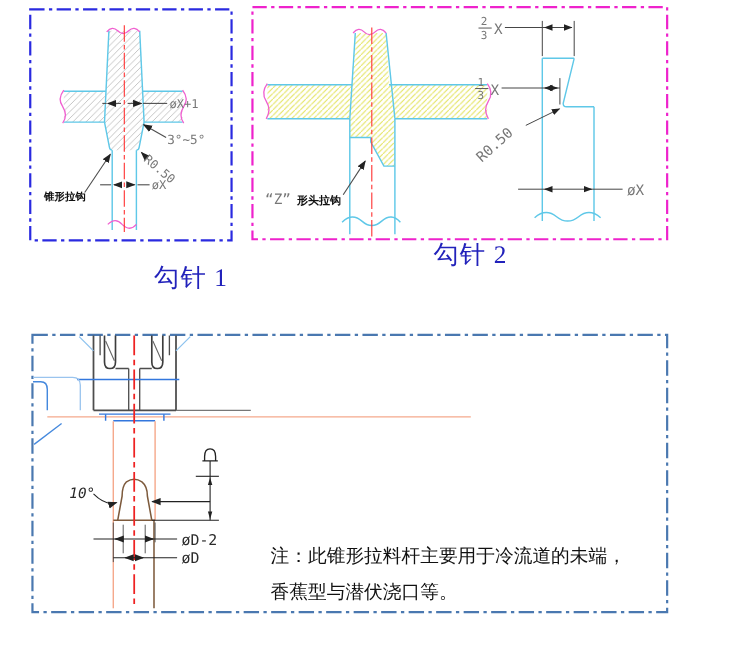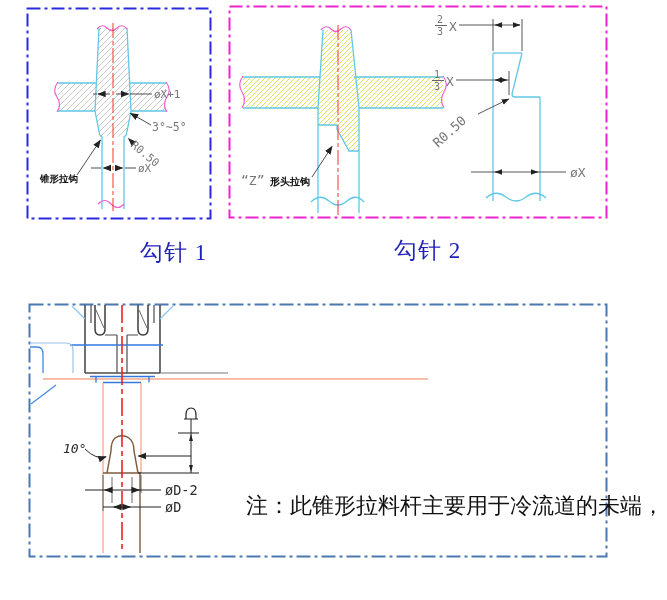--- a/index.html
+++ b/index.html
@@ -6,24 +6,24 @@
   body{width:667px;height:600px;background:#ffffff;overflow:hidden;
        font-family:"Liberation Sans", sans-serif;}
   .page{position:relative;width:667px;height:600px;background:#ffffff;}
   svg.fig{position:absolute;overflow:visible;}
   #fig1{left:26px;top:7px;}
   #fig2{left:228px;top:5px;}
   #fig3{left:28px;top:303px;}
   .caption{position:absolute;color:#2222bb;font-size:23px;
            font-family:"Liberation Serif", serif;letter-spacing:1px;white-space:nowrap;}
   #cap1{left:140px;top:237px;}
-  #cap2{left:394px;top:235px;}
+  #cap2{left:394px;top:216px;}
   #cap3{left:220px;top:597px;}
   .note{position:absolute;left:246px;top:489px;width:360px;color:#111111;
-        font-size:22px;line-height:33px;font-family:Liberation Serif, serif;}
+        font-size:17px;line-height:33px;font-family:Liberation Serif, serif;}
   .note div{white-space:nowrap;}
   
   text.dim{font-family:"DejaVu Sans Mono", monospace;fill:#777777;}
   text.dim3{font-family:"DejaVu Sans Mono", monospace;fill:#2a2a2a;}
   text.cjk{font-family:"Liberation Sans", sans-serif;fill:#111111;font-weight:bold;}
 </style>
 </head>
 <body>
 
 <div class="page">
@@ -226,19 +226,20 @@
         <path d="M97,204 H102.1" marker-end="url(#arw)"></path>
       </g>
       <text class="dim3" x="35" y="150" font-size="13" font-style="italic">10°</text>
       <text class="dim3" x="137" y="192" font-size="13.5">øD-2</text>
       <text class="dim3" x="137" y="209" font-size="13.5">øD</text>
     </g>
   </svg>
 
   <div class="note">
     <div>注：此锥形拉料杆主要用于冷流道的未端，</div>
+    <div>香蕉型与潜伏浇口等。</div>
   </div>
 
   <div class="caption" id="cap1">勾针 1</div>
   <div class="caption" id="cap2">勾针 2</div>
   <div class="caption" id="cap3">勾针 3</div>
 
 </div>
 
 </body></html>

